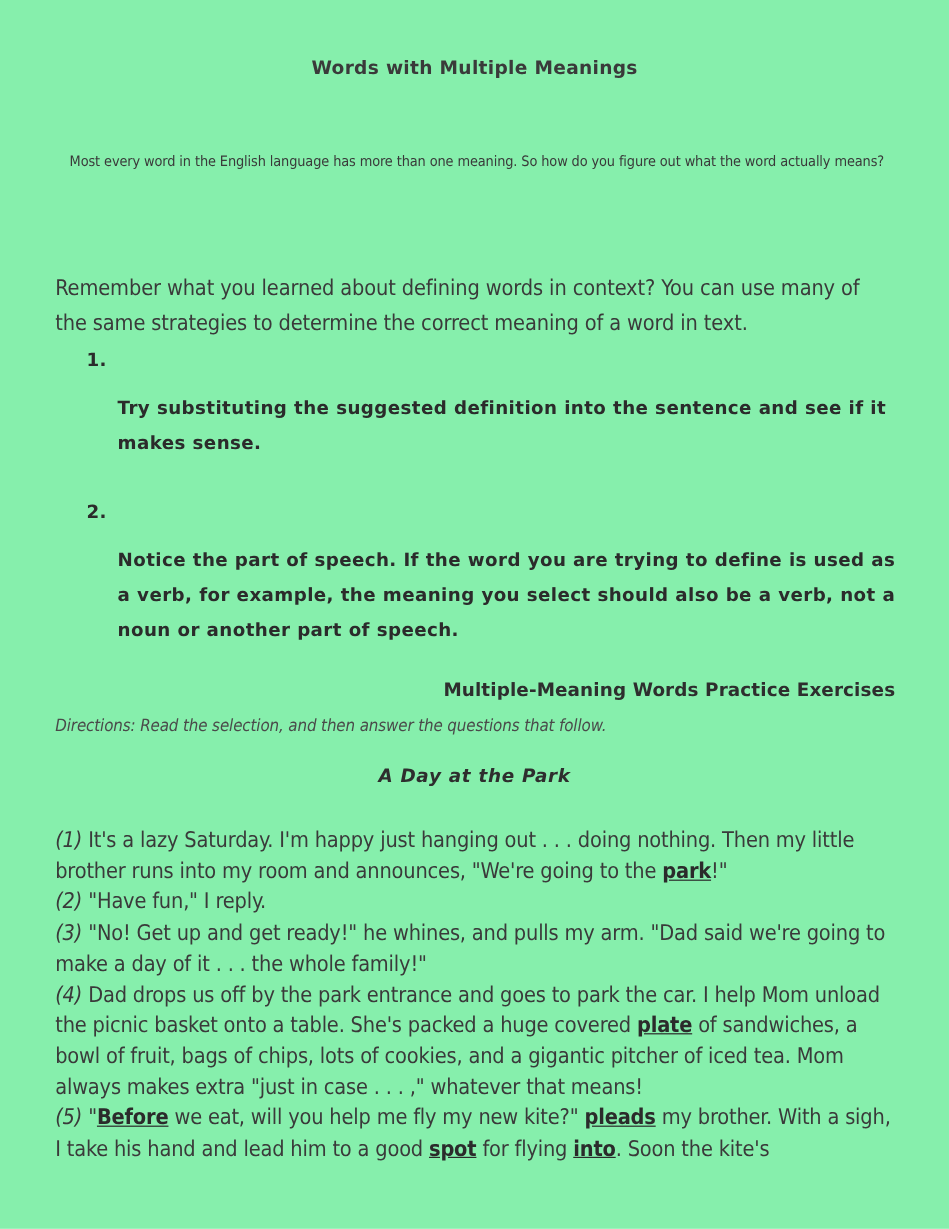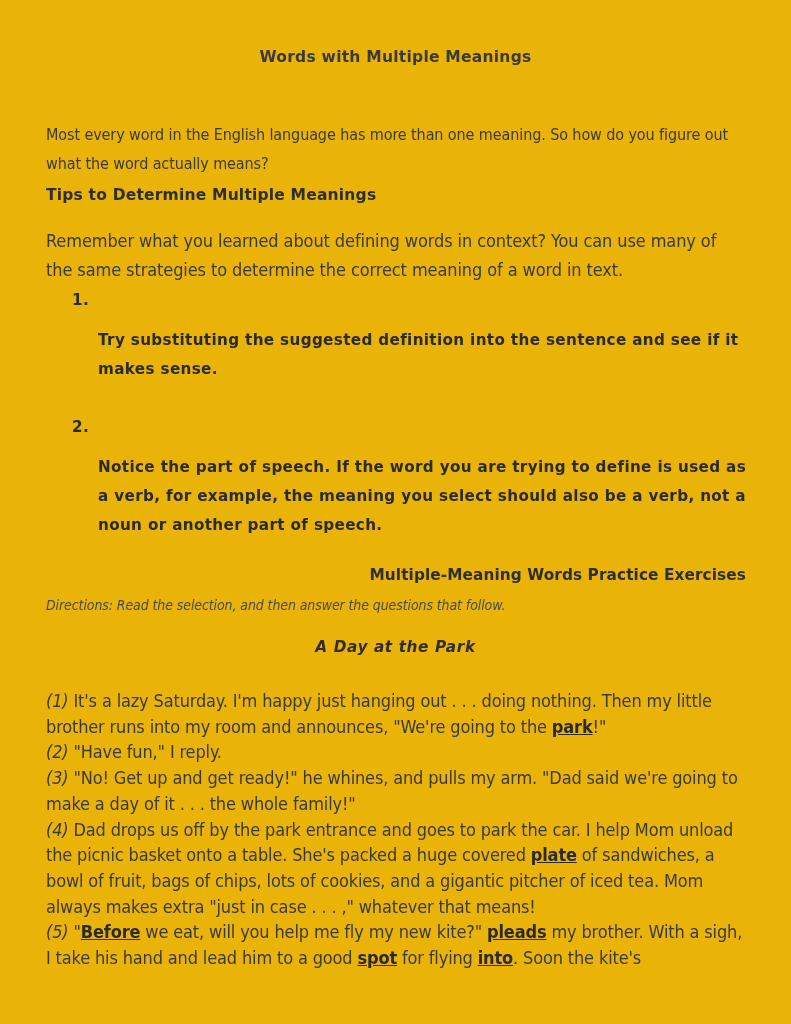--- a/index.html
+++ b/index.html
@@ -13,21 +13,21 @@
     overflow: hidden;
     font-family: "DejaVu Sans Condensed", "Liberation Sans Narrow", "Liberation Sans", sans-serif;
     color: #3a3a3a;
     -webkit-font-smoothing: antialiased;
   }
 
   .page {
     position: relative;
     width: 791px;
     height: 1024px;
-    background: #eab308;
+    background: #86efac;
     box-sizing: border-box;
   }
 
   
   .doc-title {
     position: absolute;
     top: 48px;
     left: 0;
     width: 791px;
     text-align: center;
@@ -35,23 +35,23 @@
     font-size: 15.5px;
     font-weight: 700;
     letter-spacing: 0.25px;
     color: #3a3a3a;
   }
 
   
   .intro {
     position: absolute;
     top: 120px;
-    left: 46px;
+    left: 58px;
     width: 690px;
-    font-size: 16px;
+    font-size: 12px;
     line-height: 29px;
     letter-spacing: -0.1px;
     color: #3a3a3a;
     font-stretch: condensed;
   }
 
   .tips-heading {
     position: absolute;
     top: 186px;
     left: 46px;
@@ -168,21 +168,20 @@
 </style>
 </head>
 <body>
 
 <div class="page">
 
   <div class="doc-title">Words with Multiple Meanings</div>
 
   <div class="intro">Most every word in the English language has more than one meaning.  So how do you figure out what the word actually means?</div>
 
-  <div class="tips-heading">Tips to Determine Multiple Meanings</div>
 
   <div class="remember">Remember what you learned about defining words in context?  You can use many of the same strategies to determine the correct meaning of a word in text.</div>
 
   <ol class="tips-list" id="tips-list" style="list-style: none; margin: 0px; padding: 0px;">
       <li class="tip-item">
         <span class="tip-marker">1.</span>
         <span class="tip-text">Try substituting the suggested definition into the sentence and see if it makes sense.</span>
       </li>
       <li class="tip-item">
         <span class="tip-marker">2.</span>

